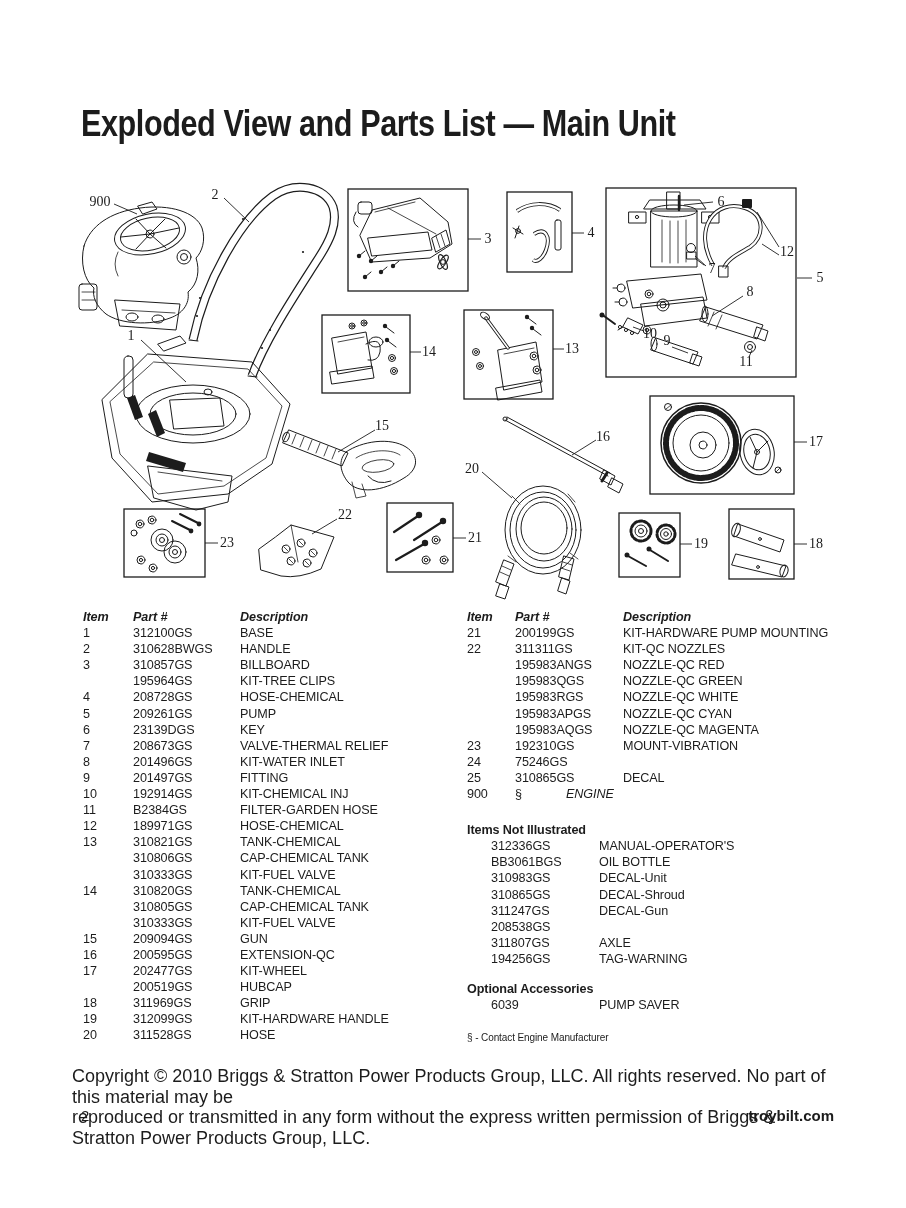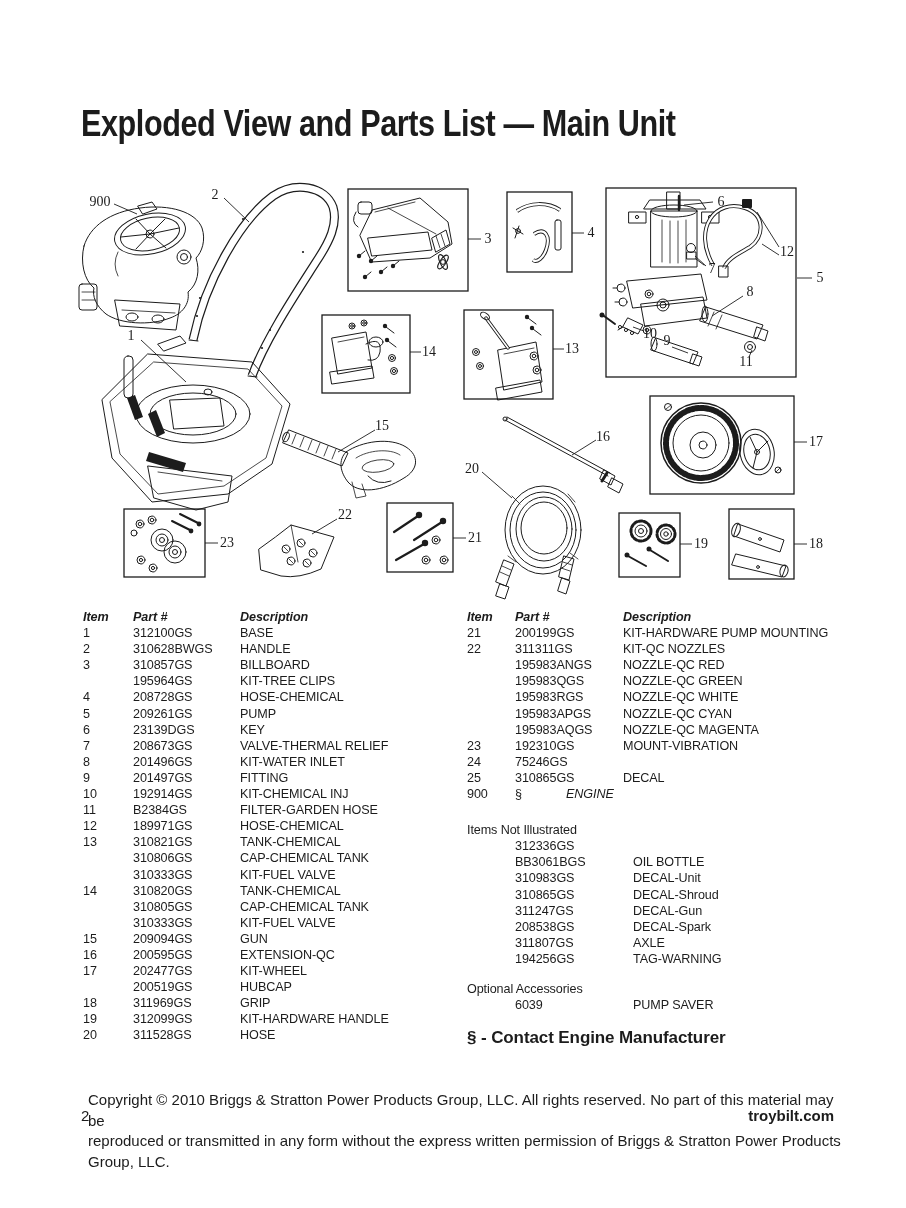--- a/index.html
+++ b/index.html
@@ -21,26 +21,26 @@
            font-size:14px;color:#1c1c1c;white-space:nowrap;}
   .tables{position:absolute;left:83px;top:609px;font-size:12.6px;letter-spacing:-0.1px;}
   .tcol{position:absolute;top:0;}
   .tcol-left{left:0;width:375px;}
   .tcol-right{left:384px;width:440px;}
   .thead{display:grid;font-weight:bold;line-height:16.1px;font-style:italic;}
   .tcol-left .thead,.tcol-left .rows .row{grid-template-columns:50px 107px 1fr;}
   .tcol-right .thead,.tcol-right .rows .row{grid-template-columns:48px 108px 1fr;}
   .rows .row{display:grid;line-height:16.1px;}
   .rows-right .row:nth-child(11) .c2{margin-left:-57px;font-style:italic;}
-  .sec-title{font-weight:normal;line-height:16.1px;}
-  .sec-rows .row{display:grid;grid-template-columns:108px 1fr;margin-left:48px;line-height:16.1px;gap:10px;}
+  .sec-title{font-weight:bold;line-height:16.1px;}
+  .sec-rows .row{display:grid;grid-template-columns:108px 1fr;margin-left:24px;line-height:16.1px;}
   .sec-nii{margin-top:20px;}
   .sec-oa{margin-top:14px;}
-  .footnote{margin-top:17px;line-height:16px;font-size:17px;font-weight:bold;}
-  .copyright{position:absolute;left:88px;top:1066px;font-size:15px;line-height:20.5px;width:760px;margin-top:24px;}
+  .footnote{margin-top:17px;line-height:16px;font-size:10px;}
+  .copyright{position:absolute;left:72px;top:1066px;font-size:18px;line-height:20.5px;width:760px;}
   .pageno{position:absolute;left:81px;top:1107px;font-size:15px;}
   .website{position:absolute;right:72px;top:1107px;font-size:15px;font-weight:bold;}
 </style>
 </head>
 <body>
 
 <div class="page">
 
   <div class="title">Exploded View and Parts List — Main Unit</div>
 
@@ -677,40 +677,40 @@
             <span class="c1">§</span>
             <span class="c2">ENGINE</span>
           </div>
         </div>
 
       <div class="sec sec-nii">
         <div class="sec-title">Items Not Illustrated</div>
         <div class="sec-rows">
             <div class="row">
               <span class="c0">312336GS</span>
+              <span class="c1">MANUAL-OPERATOR'S</span>
             </div>
             <div class="row">
               <span class="c0">BB3061BGS</span>
               <span class="c1">OIL BOTTLE</span>
             </div>
             <div class="row">
               <span class="c0">310983GS</span>
               <span class="c1">DECAL-Unit</span>
             </div>
             <div class="row">
               <span class="c0">310865GS</span>
               <span class="c1">DECAL-Shroud</span>
             </div>
             <div class="row">
               <span class="c0">311247GS</span>
               <span class="c1">DECAL-Gun</span>
             </div>
             <div class="row">
               <span class="c0">208538GS</span>
-              <span class="c1">DECAL-Spark</span>
             </div>
             <div class="row">
               <span class="c0">311807GS</span>
               <span class="c1">AXLE</span>
             </div>
             <div class="row">
               <span class="c0">194256GS</span>
               <span class="c1">TAG-WARNING</span>
             </div>
           </div>

